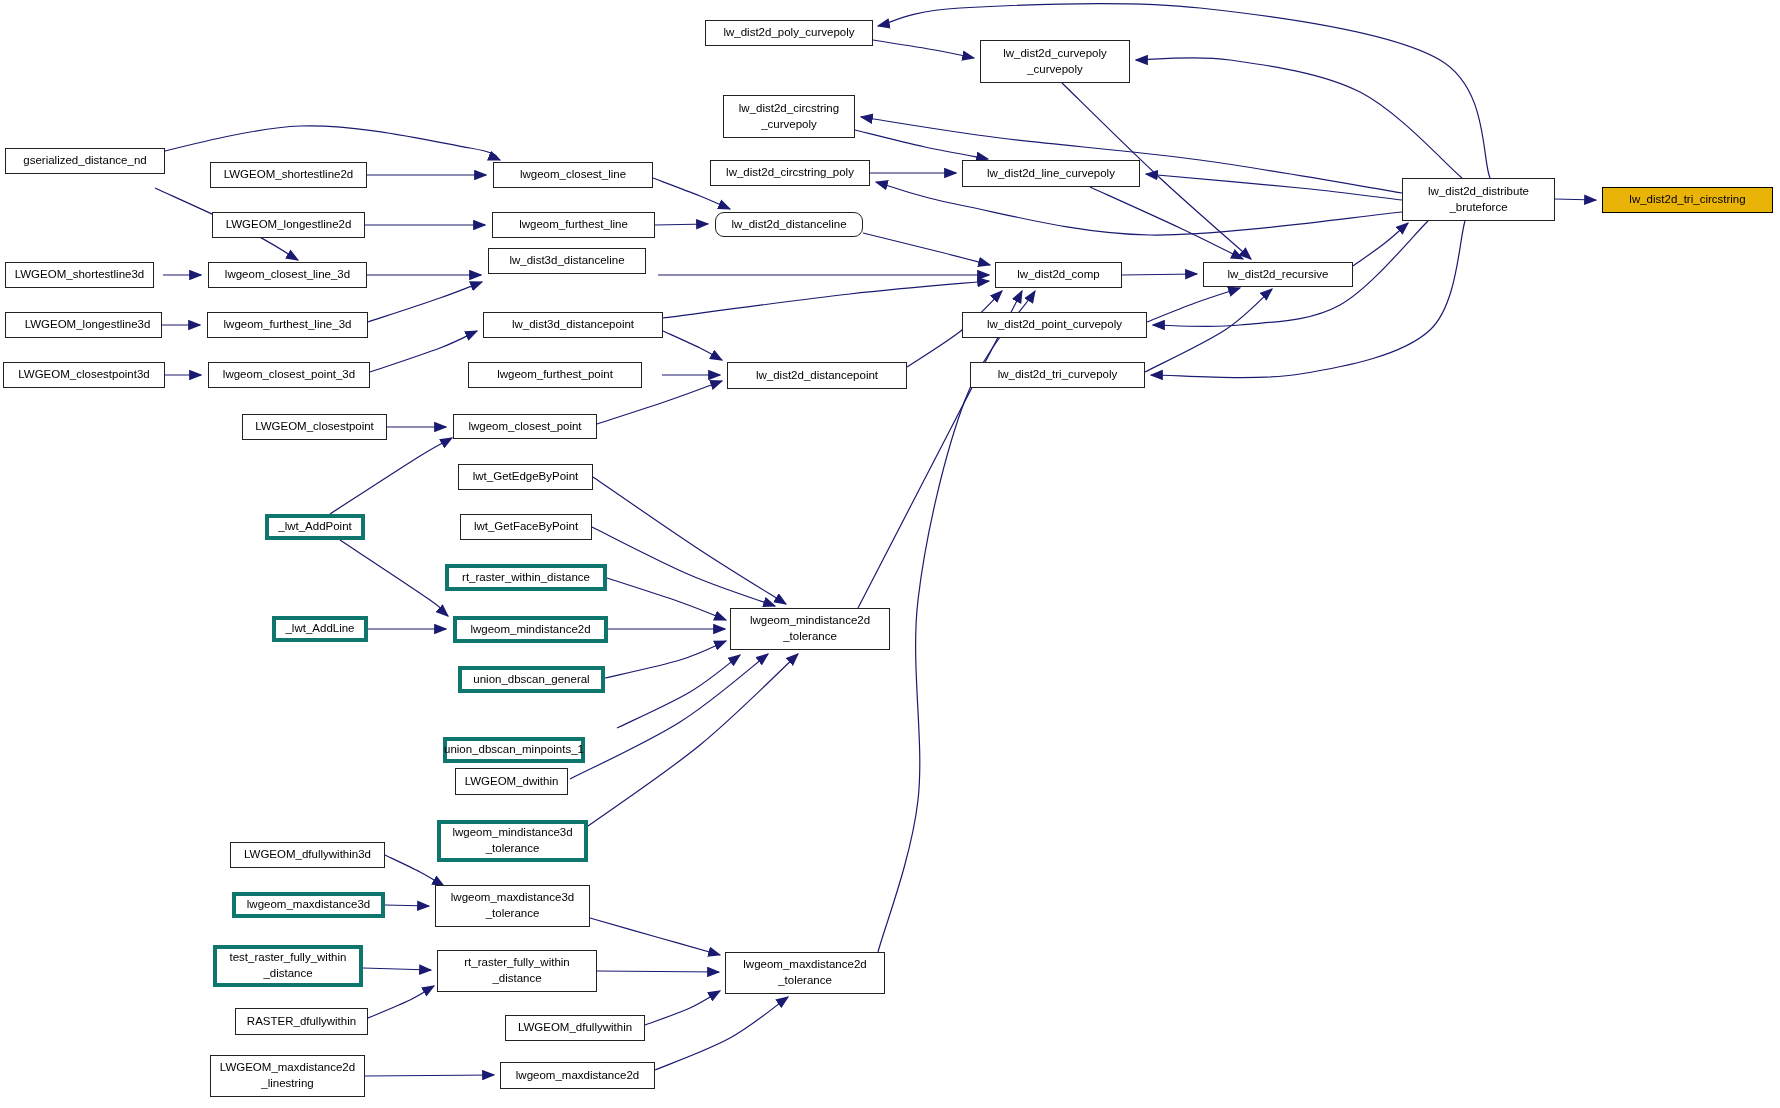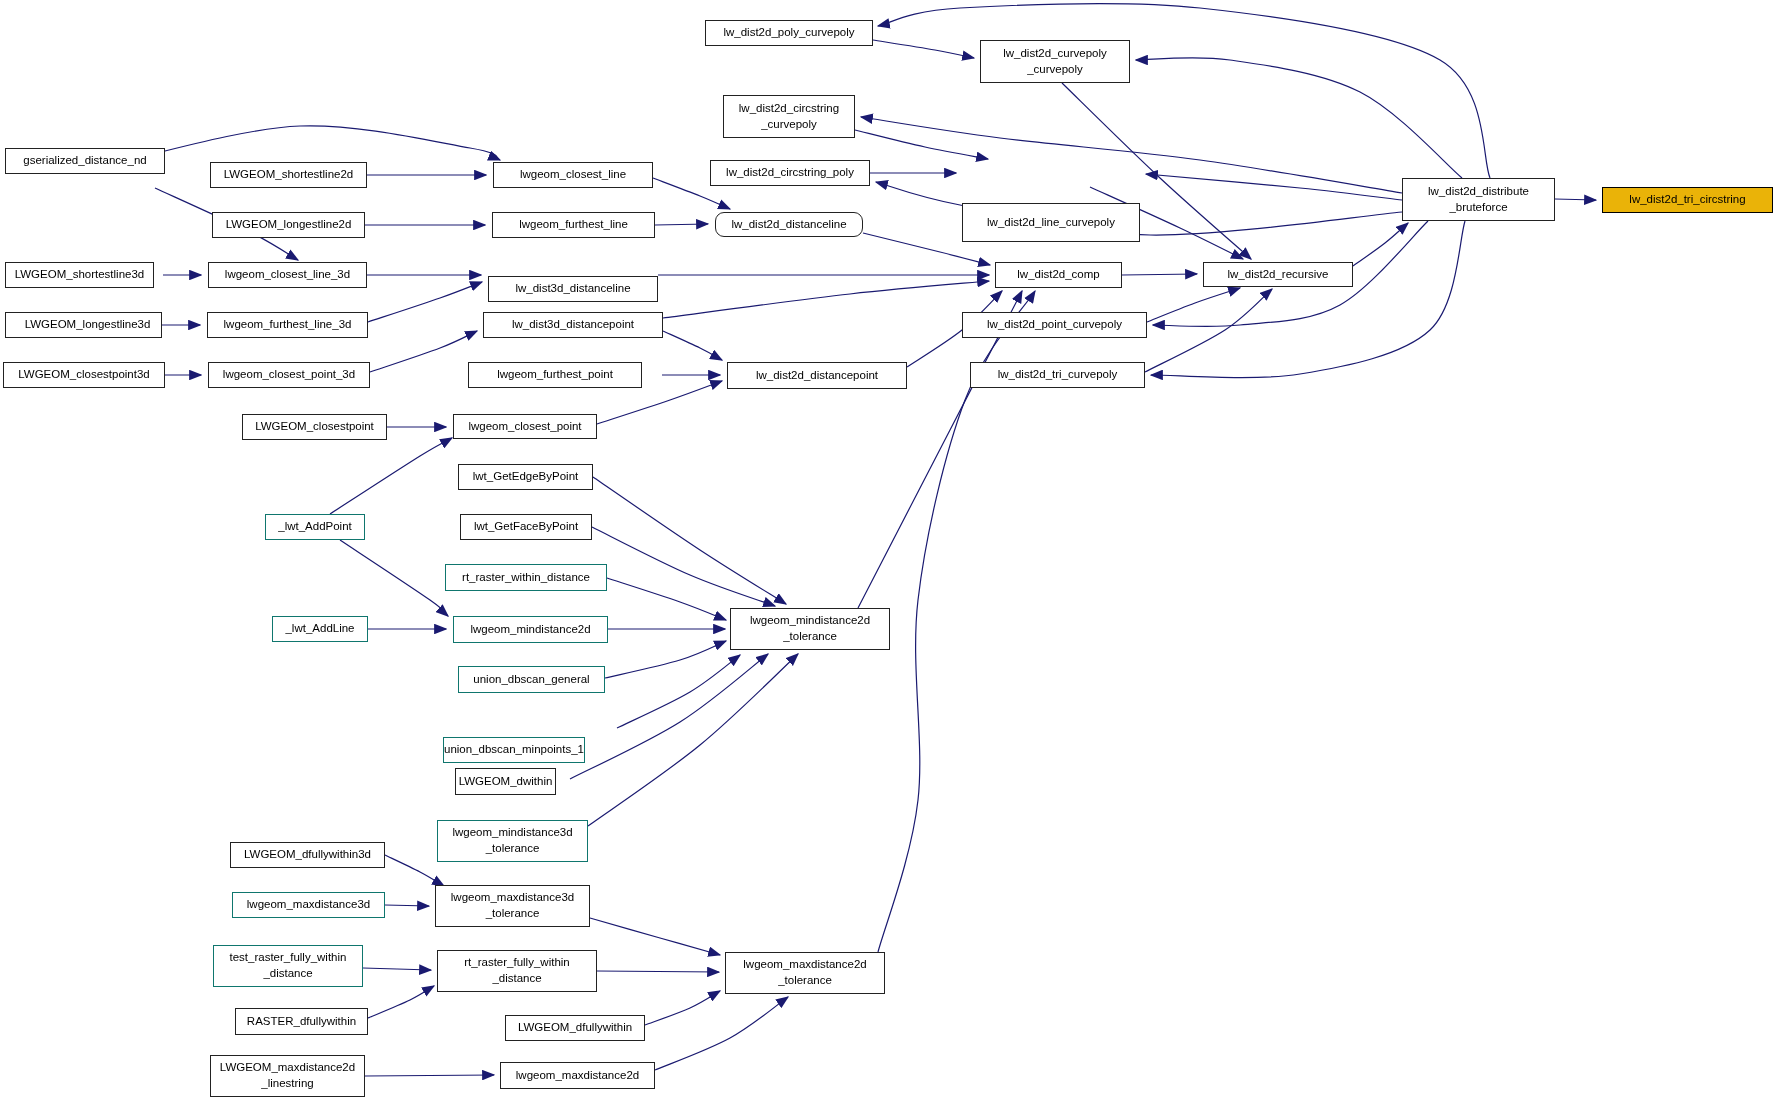--- a/index.html
+++ b/index.html
@@ -2,21 +2,21 @@
 <html><head>
 <meta charset="utf-8">
 <style>
   html,body{margin:0;padding:0;background:#ffffff;}
   #canvas{position:relative;width:1780px;height:1108px;background:#ffffff;overflow:hidden;
           font-family:"Liberation Sans","DejaVu Sans",sans-serif;}
   #edges{position:absolute;left:0;top:0;width:1780px;height:1108px;}
   .node{position:absolute;box-sizing:border-box;display:flex;align-items:center;justify-content:center;
         text-align:center;font-size:11.5px;line-height:1.35;color:#000;background:#fff;
         border:1px solid #222222;white-space:pre-line;cursor:pointer;z-index:2;}
-  .node.red{border:1px solid #0f766e;}
+  .node.red{border:4px solid #0f766e;}
   .node.selected{background:#eab308;border:1.5px solid #000;}
 </style>
 </head>
 <body>
 
 <div id="canvas">
   <svg id="edges" xmlns="http://www.w3.org/2000/svg" viewBox="0 0 1780 1108">
       <defs>
         <marker id="arrow" viewBox="0 0 10 8" refX="9" refY="4" markerWidth="11" markerHeight="9" orient="auto">
           <path d="M0,0 L10,4 L0,8 z" fill="#1a1a70"></path>
@@ -89,31 +89,31 @@
     <div class="node normal" title="lwgeom_closest_line_3d" style="left: 208px; top: 262px; width: 159px; height: 26px;">lwgeom_closest_line_3d</div>
     <div class="node normal" title="LWGEOM_longestline3d" style="left: 5px; top: 312px; width: 157px; height: 26px; padding-left: 8px;">LWGEOM_longestline3d</div>
     <div class="node normal" title="lwgeom_furthest_line_3d" style="left: 207px; top: 312px; width: 161px; height: 26px;">lwgeom_furthest_line_3d</div>
     <div class="node normal" title="LWGEOM_closestpoint3d" style="left: 3px; top: 362px; width: 162px; height: 26px;">LWGEOM_closestpoint3d</div>
     <div class="node normal" title="lwgeom_closest_point_3d" style="left: 208px; top: 362px; width: 162px; height: 26px;">lwgeom_closest_point_3d</div>
     <div class="node normal" title="LWGEOM_closestpoint" style="left: 242px; top: 414px; width: 145px; height: 26px;">LWGEOM_closestpoint</div>
     <div class="node red" title="_lwt_AddPoint" style="left: 265px; top: 514px; width: 100px; height: 26px;">_lwt_AddPoint</div>
     <div class="node red" title="_lwt_AddLine" style="left: 272px; top: 616px; width: 96px; height: 26px;">_lwt_AddLine</div>
     <div class="node normal" title="lwgeom_closest_line" style="left: 493px; top: 162px; width: 160px; height: 26px;">lwgeom_closest_line</div>
     <div class="node normal" title="lwgeom_furthest_line" style="left: 492px; top: 212px; width: 163px; height: 26px;">lwgeom_furthest_line</div>
-    <div class="node normal" title="lw_dist3d_distanceline" style="left: 488px; top: 276px; width: 170px; height: 26px;">lw_dist3d_distanceline</div>
+    <div class="node normal" title="lw_dist3d_distanceline" style="left: 488px; top: 248px; width: 158px; height: 26px;">lw_dist3d_distanceline</div>
     <div class="node normal" title="lw_dist3d_distancepoint" style="left: 483px; top: 312px; width: 180px; height: 26px;">lw_dist3d_distancepoint</div>
     <div class="node normal" title="lwgeom_furthest_point" style="left: 468px; top: 362px; width: 174px; height: 26px;">lwgeom_furthest_point</div>
     <div class="node normal" title="lwgeom_closest_point" style="left: 453px; top: 414px; width: 144px; height: 25px;">lwgeom_closest_point</div>
     <div class="node normal" title="lwt_GetEdgeByPoint" style="left: 458px; top: 464px; width: 135px; height: 26px;">lwt_GetEdgeByPoint</div>
     <div class="node normal" title="lwt_GetFaceByPoint" style="left: 460px; top: 514px; width: 132px; height: 26px;">lwt_GetFaceByPoint</div>
     <div class="node red" title="rt_raster_within_distance" style="left: 445px; top: 564px; width: 162px; height: 27px; text-align: center;">rt_raster_within_distance</div>
     <div class="node red" title="lwgeom_mindistance2d" style="left: 453px; top: 616px; width: 155px; height: 27px;">lwgeom_mindistance2d</div>
     <div class="node red" title="union_dbscan_general" style="left: 458px; top: 666px; width: 147px; height: 27px;">union_dbscan_general</div>
     <div class="node red" title="union_dbscan_minpoints_1" style="left: 443px; top: 737px; width: 142px; height: 26px;">union_dbscan_minpoints_1</div>
-    <div class="node normal" title="LWGEOM_dwithin" style="left: 455px; top: 768px; width: 101px; height: 27px;">LWGEOM_dwithin</div>
+    <div class="node normal" title="LWGEOM_dwithin" style="left: 455px; top: 768px; width: 113px; height: 27px;">LWGEOM_dwithin</div>
     <div class="node red" title="lwgeom_mindistance3d_tolerance" style="left: 437px; top: 820px; width: 151px; height: 42px;">lwgeom_mindistance3d
 _tolerance</div>
     <div class="node normal" title="LWGEOM_dfullywithin3d" style="left: 230px; top: 842px; width: 155px; height: 26px;">LWGEOM_dfullywithin3d</div>
     <div class="node red" title="lwgeom_maxdistance3d" style="left: 232px; top: 892px; width: 153px; height: 26px;">lwgeom_maxdistance3d</div>
     <div class="node normal" title="lwgeom_maxdistance3d_tolerance" style="left: 435px; top: 885px; width: 155px; height: 42px;">lwgeom_maxdistance3d
 _tolerance</div>
     <div class="node red" title="test_raster_fully_within_distance" style="left: 213px; top: 945px; width: 150px; height: 42px;">test_raster_fully_within
 _distance</div>
     <div class="node normal" title="RASTER_dfullywithin" style="left: 235px; top: 1008px; width: 133px; height: 27px;">RASTER_dfullywithin</div>
     <div class="node normal" title="LWGEOM_maxdistance2d_linestring" style="left: 210px; top: 1055px; width: 155px; height: 42px;">LWGEOM_maxdistance2d
@@ -127,21 +127,21 @@
 _curvepoly</div>
     <div class="node normal" title="lw_dist2d_circstring_poly" style="left: 710px; top: 160px; width: 160px; height: 26px;">lw_dist2d_circstring_poly</div>
     <div class="node normal" title="lw_dist2d_distanceline" style="left: 715px; top: 212px; width: 148px; height: 25px; border-radius: 9px;">lw_dist2d_distanceline</div>
     <div class="node normal" title="lw_dist2d_distancepoint" style="left: 727px; top: 362px; width: 180px; height: 27px;">lw_dist2d_distancepoint</div>
     <div class="node normal" title="lwgeom_mindistance2d_tolerance" style="left: 730px; top: 608px; width: 160px; height: 42px;">lwgeom_mindistance2d
 _tolerance</div>
     <div class="node normal" title="lwgeom_maxdistance2d_tolerance" style="left: 725px; top: 952px; width: 160px; height: 42px;">lwgeom_maxdistance2d
 _tolerance</div>
     <div class="node normal" title="lw_dist2d_curvepoly_curvepoly" style="left: 980px; top: 40px; width: 150px; height: 43px;">lw_dist2d_curvepoly
 _curvepoly</div>
-    <div class="node normal" title="lw_dist2d_line_curvepoly" style="left: 962px; top: 160px; width: 178px; height: 39px; margin-top: 43px;">lw_dist2d_line_curvepoly</div>
+    <div class="node normal" title="lw_dist2d_line_curvepoly" style="left: 962px; top: 160px; width: 178px; height: 27px;">lw_dist2d_line_curvepoly</div>
     <div class="node normal" title="lw_dist2d_comp" style="left: 995px; top: 262px; width: 127px; height: 26px;">lw_dist2d_comp</div>
     <div class="node normal" title="lw_dist2d_point_curvepoly" style="left: 962px; top: 312px; width: 185px; height: 26px;">lw_dist2d_point_curvepoly</div>
     <div class="node normal" title="lw_dist2d_tri_curvepoly" style="left: 970px; top: 362px; width: 175px; height: 26px;">lw_dist2d_tri_curvepoly</div>
     <div class="node normal" title="lw_dist2d_recursive" style="left: 1203px; top: 262px; width: 150px; height: 25px;">lw_dist2d_recursive</div>
     <div class="node normal" title="lw_dist2d_distribute_bruteforce" style="left: 1402px; top: 178px; width: 153px; height: 43px;">lw_dist2d_distribute
 _bruteforce</div>
     <div class="node selected" title="lw_dist2d_tri_circstring" style="left: 1602px; top: 187px; width: 171px; height: 26px;">lw_dist2d_tri_circstring</div>
   </div>
 
 </body></html>

